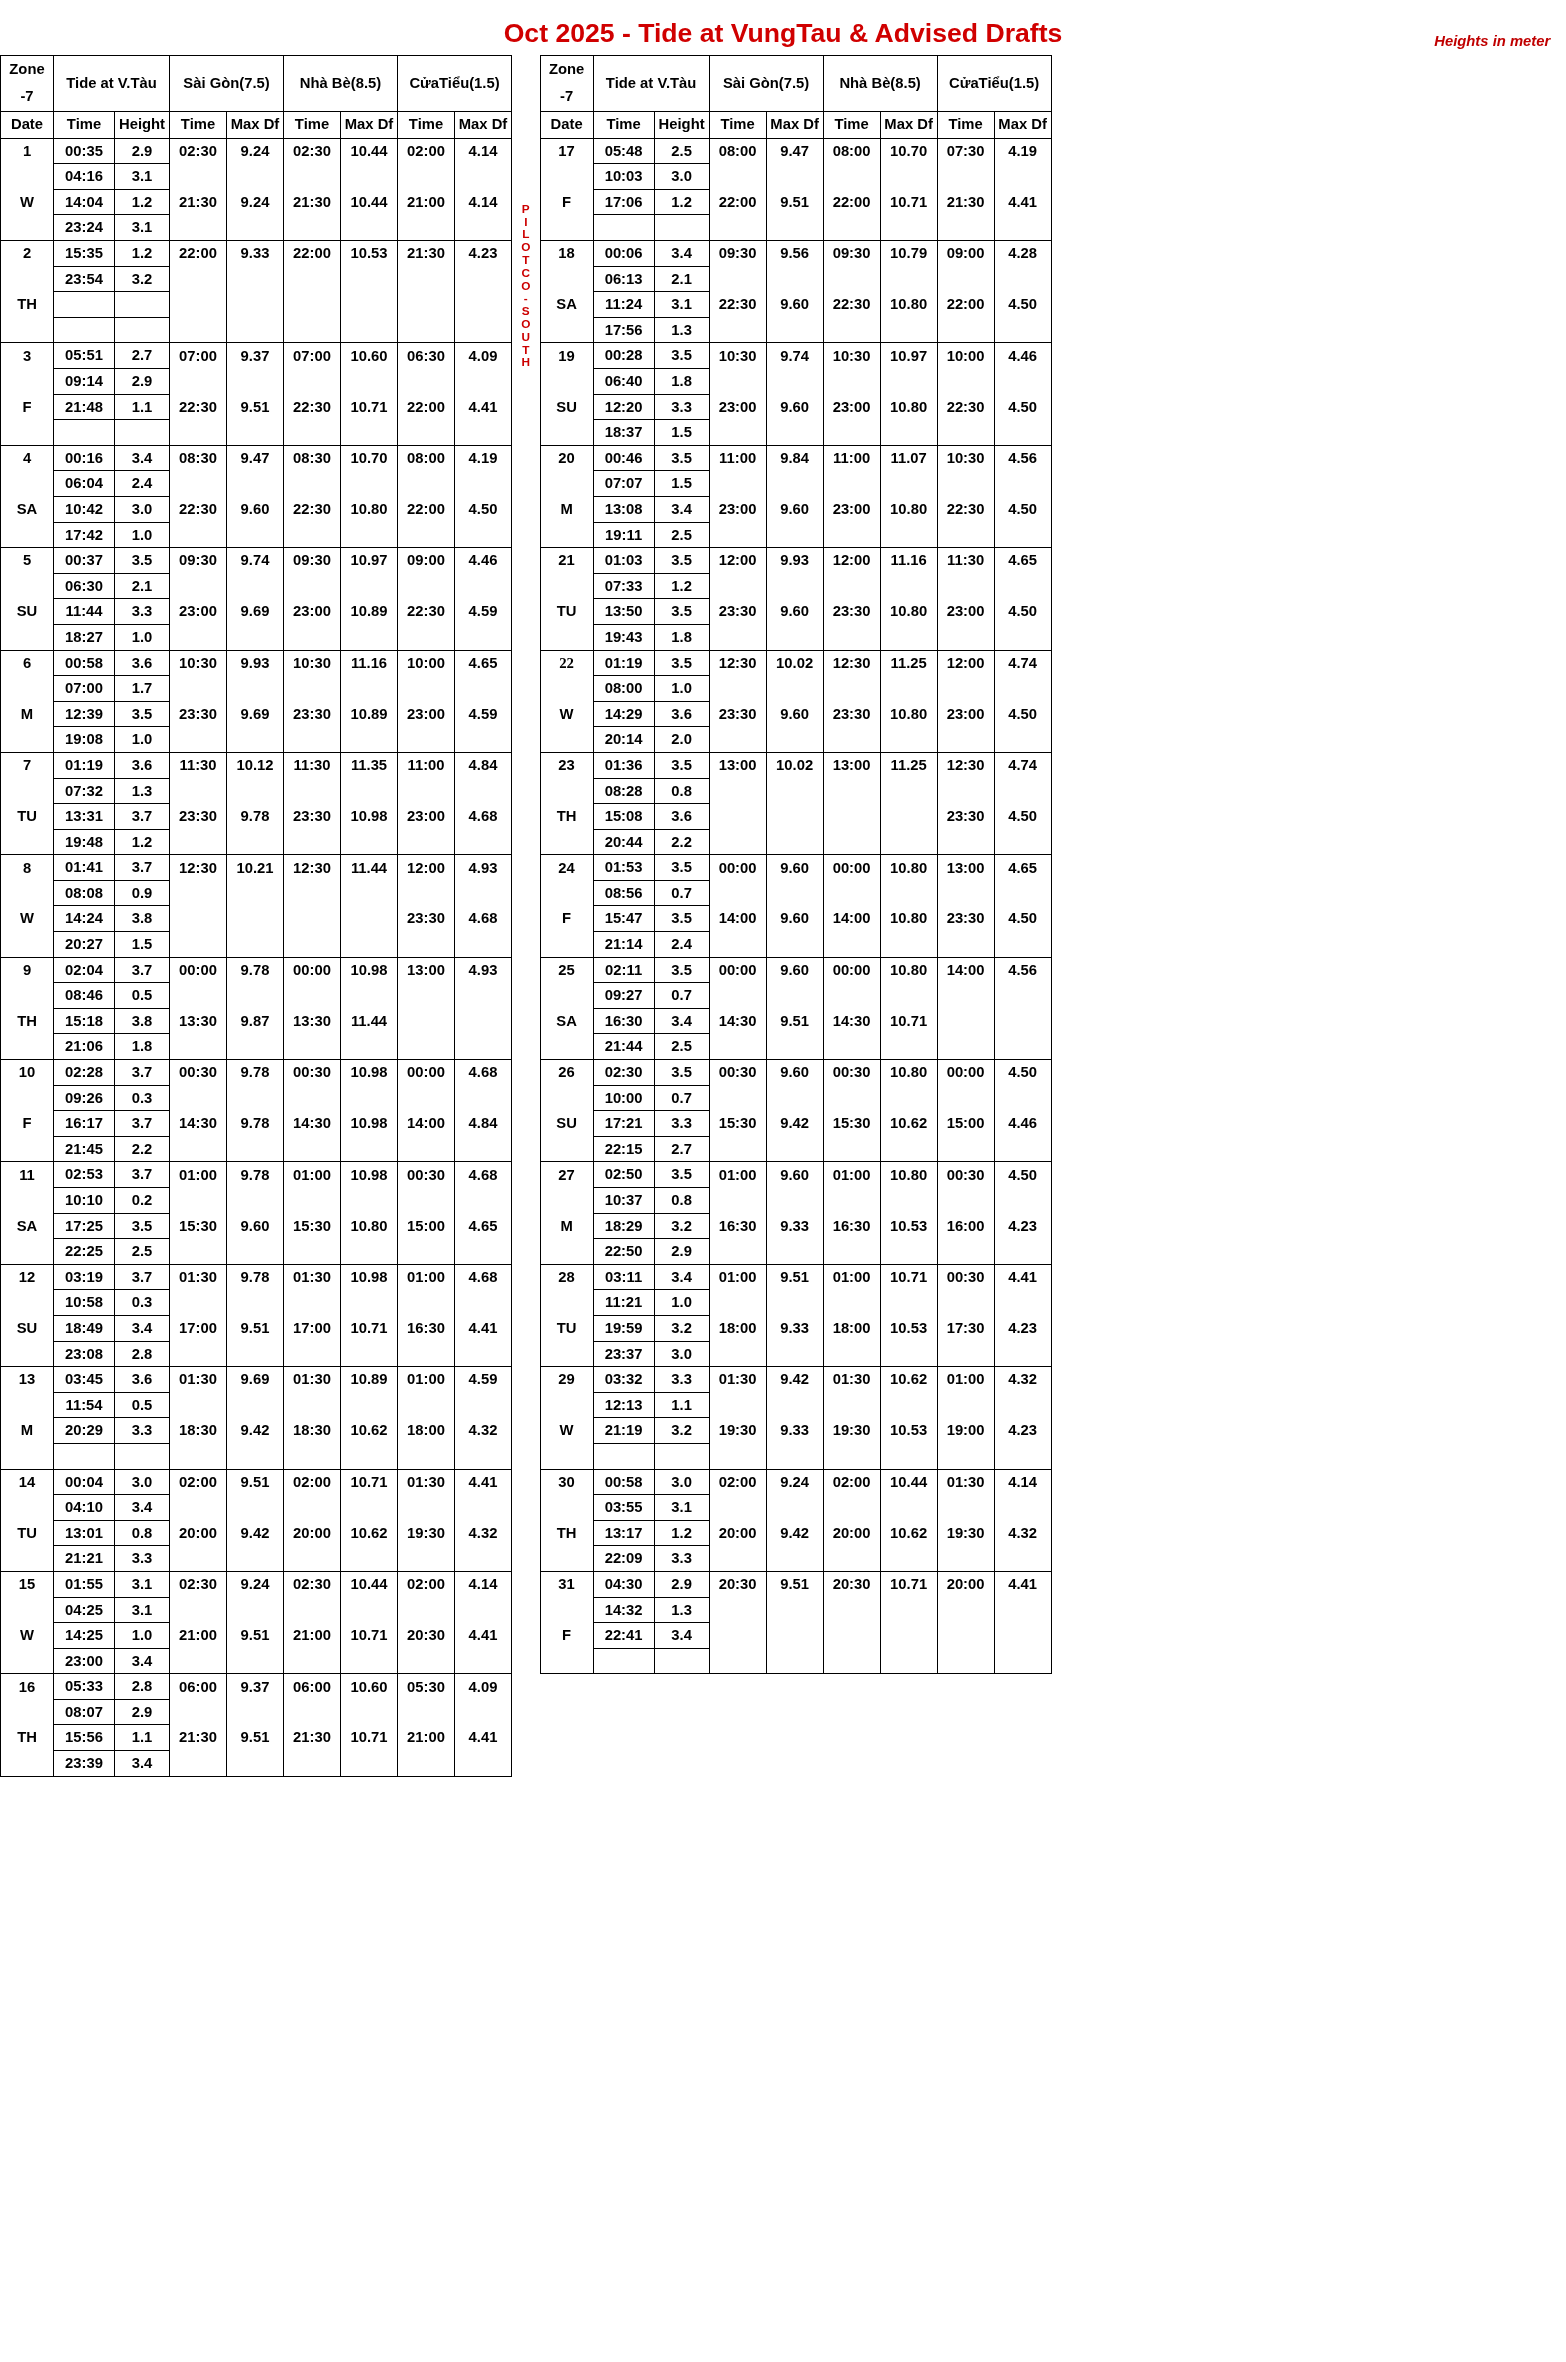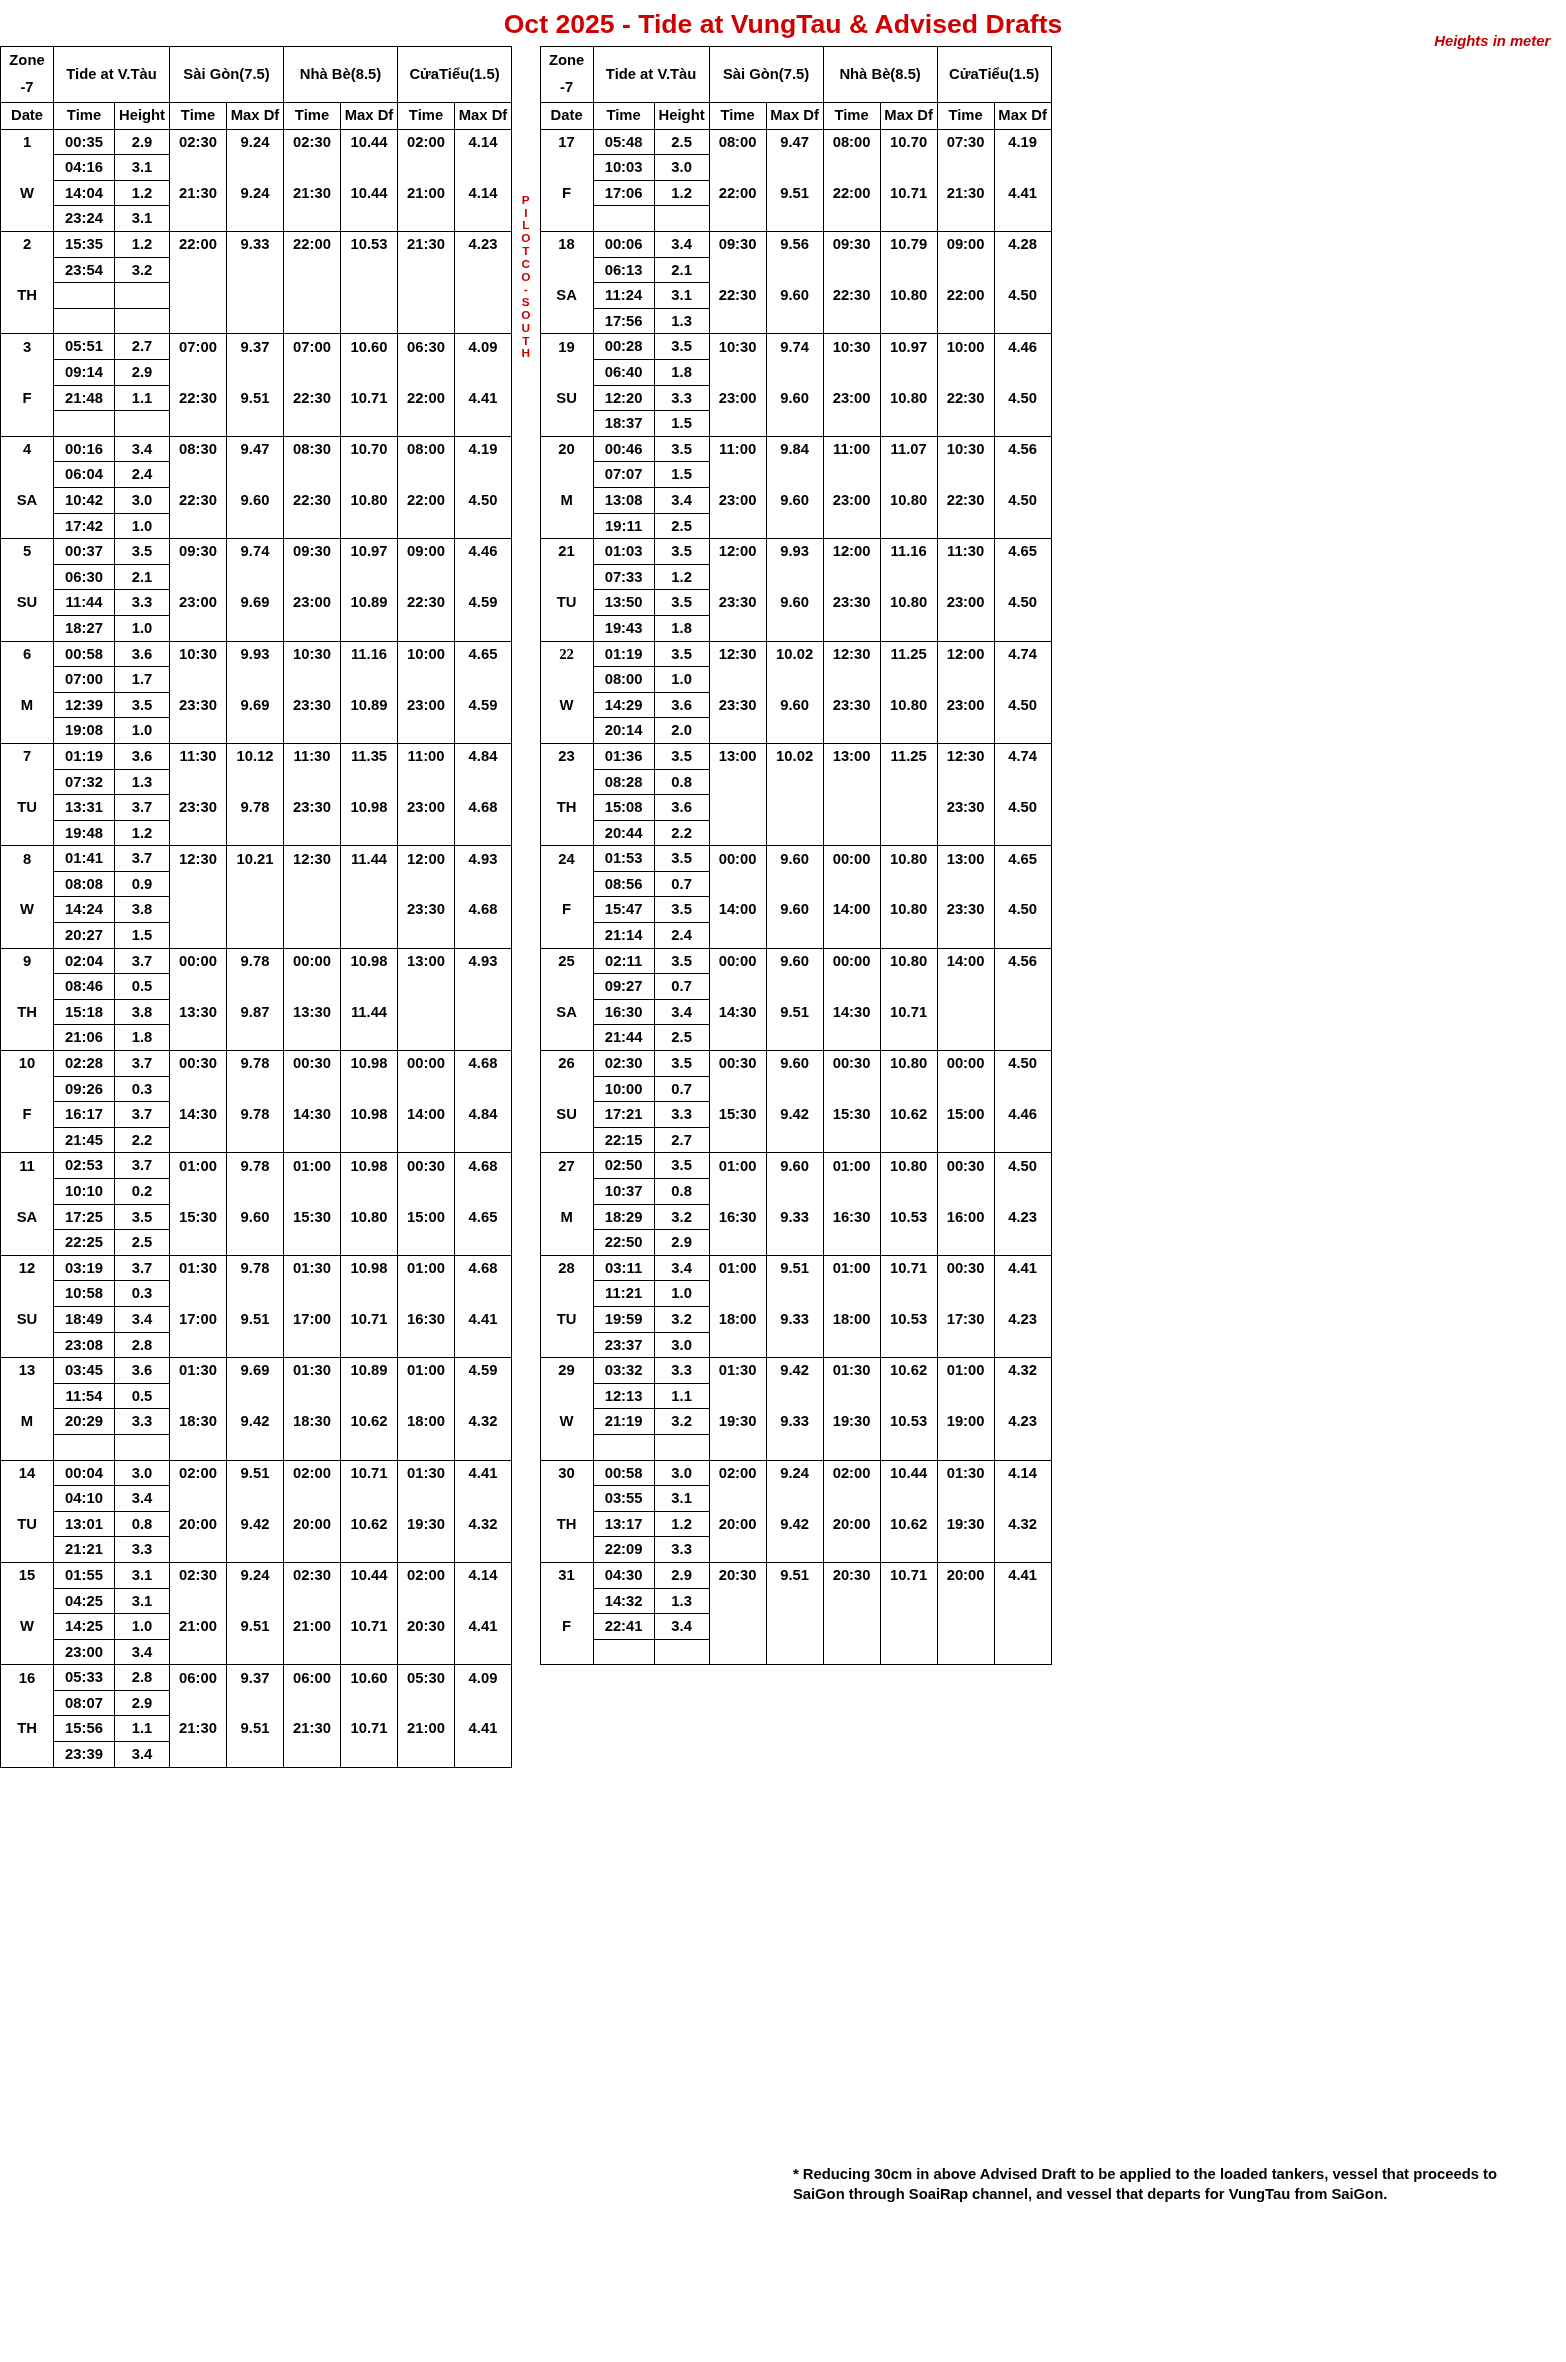--- a/index.html
+++ b/index.html
@@ -1,20 +1,20 @@
 <!DOCTYPE html>
 <html><head>
 <meta charset="utf-8">
 <style>
   html,body{margin:0;padding:0;background:#ffffff;}
   body{width:1566px;height:2362px;font-family:"Liberation Sans",sans-serif;color:#000;}
   .page{position:relative;width:1566px;height:2362px;padding:0;box-sizing:border-box;}
   .title{
     text-align:center;color:#d00000;font-weight:bold;font-size:26.6px;
-    padding-top:9px;padding-bottom:2px;letter-spacing:0px;
+    padding-top:18px;padding-bottom:2px;letter-spacing:0px;
   }
   .heights-note{
     position:absolute;right:15.8px;top:33px;color:#c00000;font-style:italic;
     font-weight:bold;font-size:14.8px;
   }
   .tables-wrap{display:flex;flex-direction:row;align-items:flex-start;margin-top:3.9px;}
   table{border-collapse:collapse;}
   .tide{table-layout:fixed;}
   .tide td,.tide th{
     border:1px solid #000;font-size:14.8px;text-align:center;padding:0;
@@ -1500,17 +1500,16 @@
             <td class="val" style="border-top: none;"></td>
             <td class="val" style="border-top: none;"></td>
             <td class="val" style="border-top: none;"></td>
           </tr>
         </tbody>
     </table>
 
   </div>
 
   <div class="footwrap">
-    <div class="footnote">* Reducing 30cm in above Advised Draft to be applied to the loaded tankers, vessel that proceeds to SaiGon through SoaiRap channel, and vessel that departs for VungTau from SaiGon.</div>
   </div>
 
 </div>
 
 
 </body></html>

